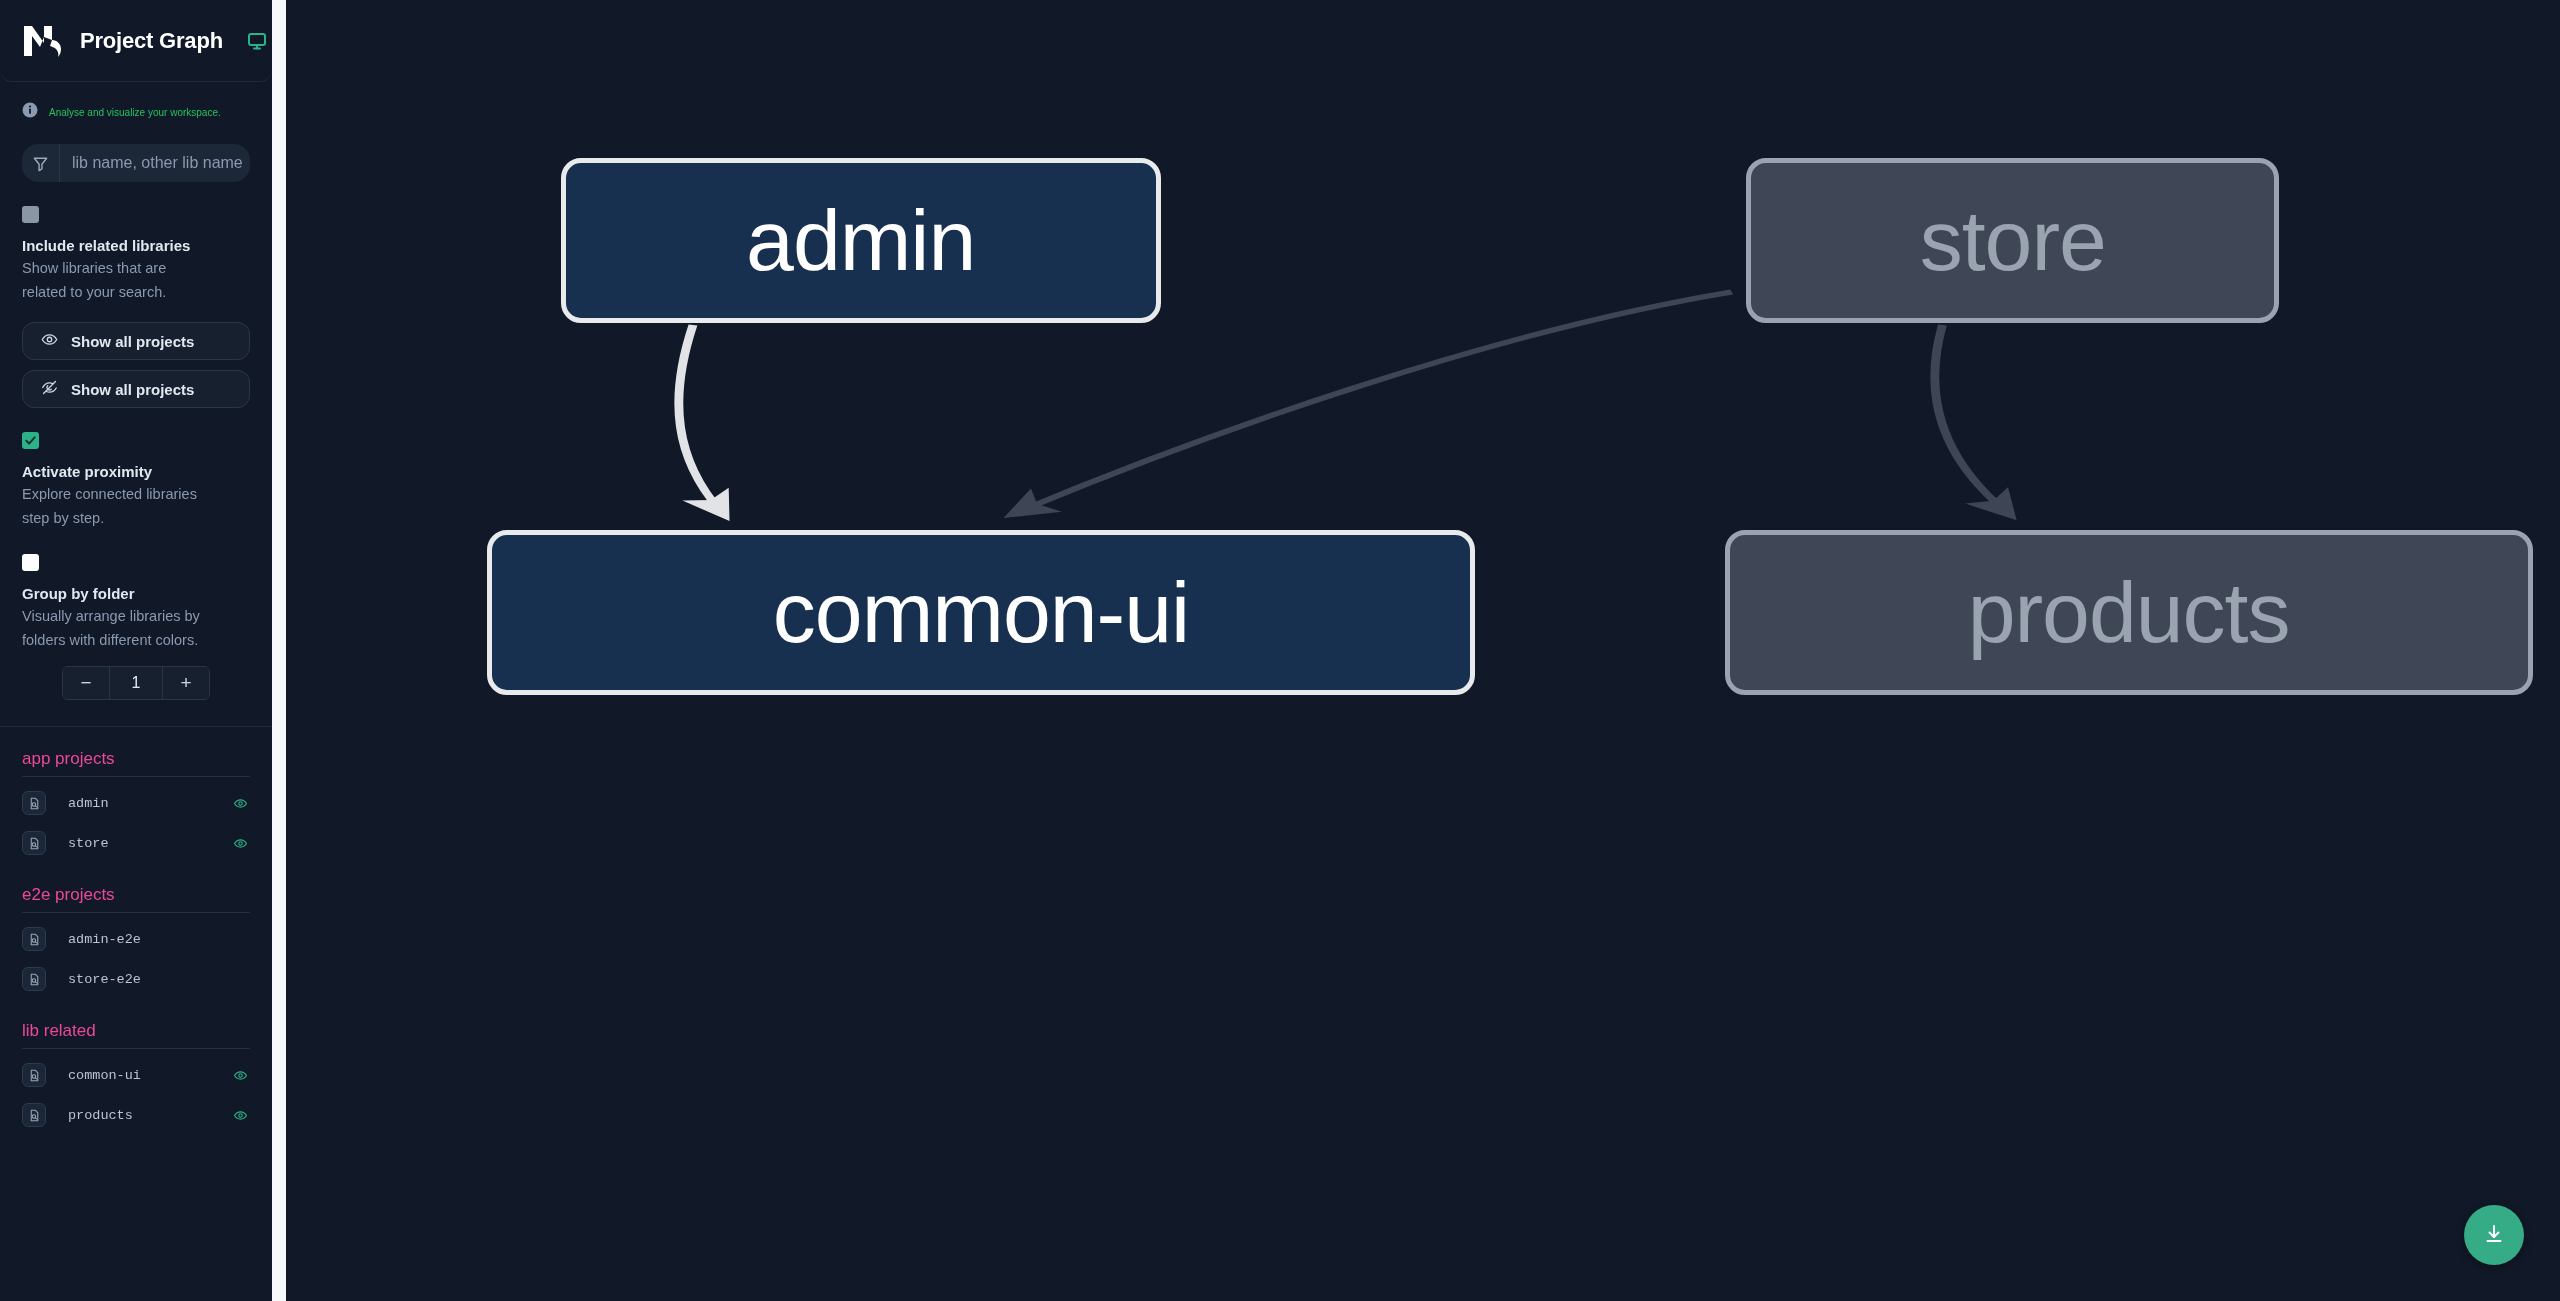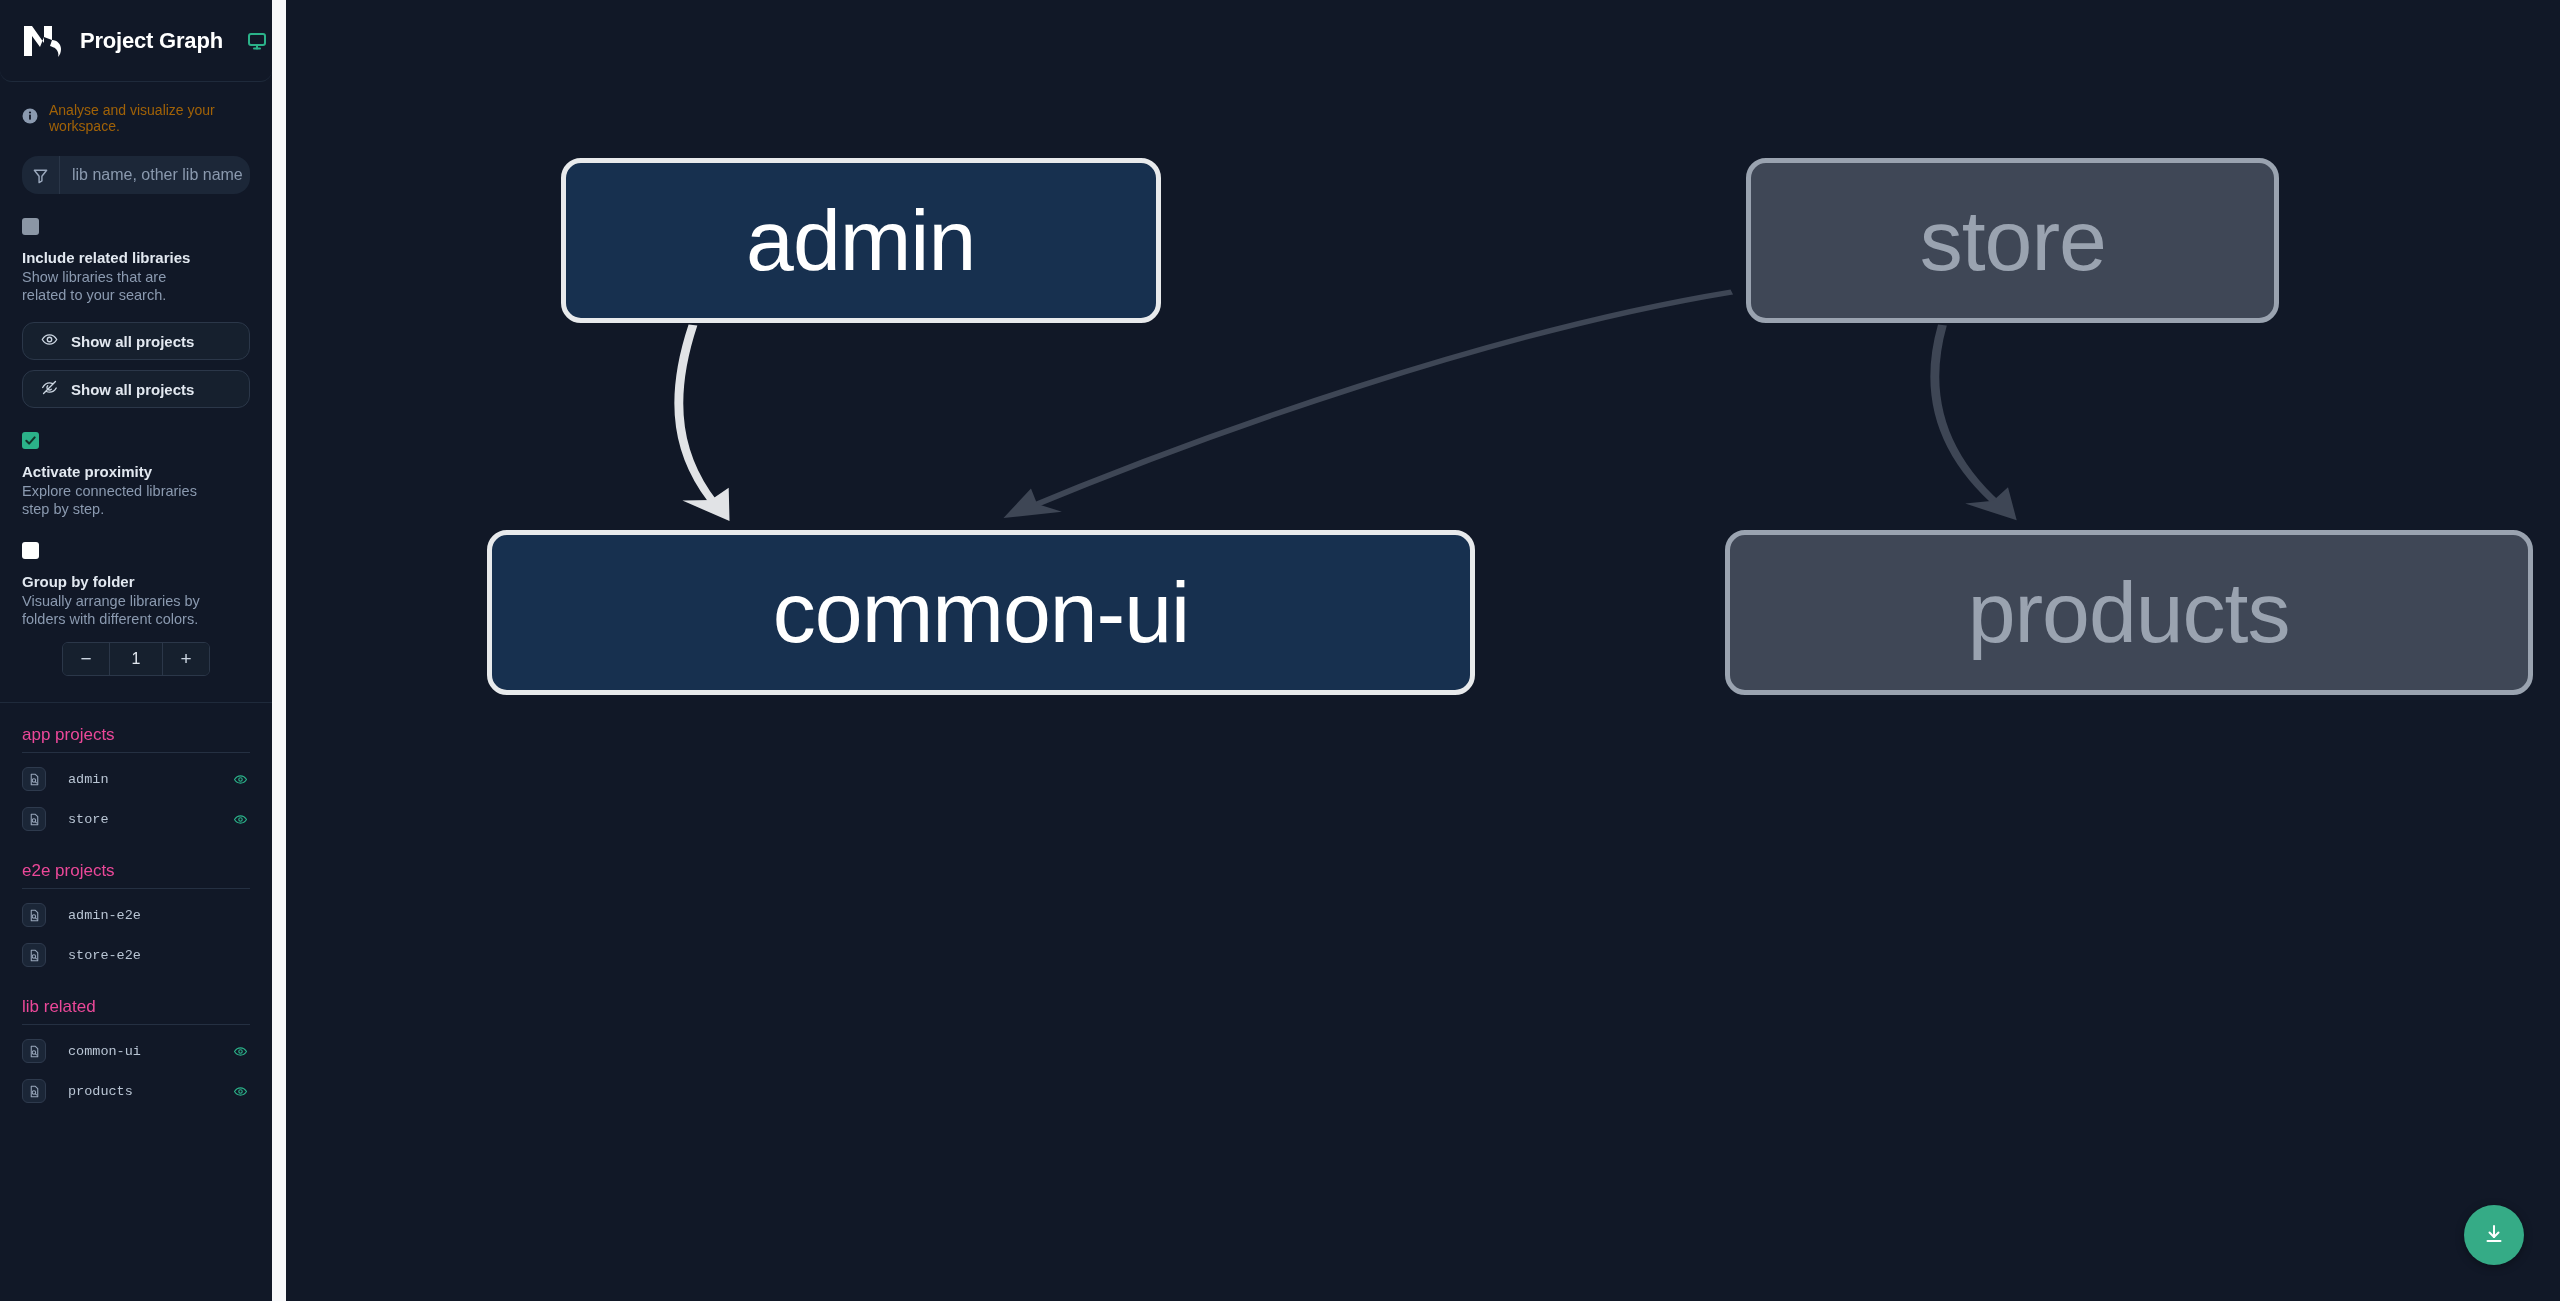--- a/index.html
+++ b/index.html
@@ -33,21 +33,21 @@
   .brand-title {
     color: #ffffff; font-size: 22px; font-weight: bold;
     letter-spacing: -0.2px; white-space: nowrap;
   }
   .monitor-icon { margin-left: 10px; display: flex; align-items: center; }
 
   .tagline {
     display: flex; align-items: center; gap: 11px;
     padding: 20px 22px 0 22px;
   }
-  .tagline-text { color: #a16207; font-size: 14px; }
+  .tagline-text { color: #22c55e; font-size: 10px; }
   .info-dot { flex: 0 0 auto; }
 
   .search-wrap { padding: 22px 22px 0 22px; }
   .search-box {
     height: 38px; background: #1c2738;
     border-radius: 16px; display: flex; align-items: center;
     overflow: hidden;
   }
   .search-icon-cell {
     width: 38px; height: 38px;
@@ -65,21 +65,21 @@
   .opt-row { display: flex; gap: 13px; align-items: flex-start; flex-direction: column; }
   .cb {
     width: 17px; height: 17px; border-radius: 3px; flex: 0 0 17px;
     margin-top: 2px; position: relative;
   }
   .cb.grey { background: #8b96a5; }
   .cb.white { background: #ffffff; }
   .cb.green { background: #2bb289; display: flex; align-items: center; justify-content: center; }
   .opt-texts { display: flex; flex-direction: column; }
   .opt-title { color: #e2e8f0; font-size: 15px; font-weight: bold; line-height: 20px; }
-  .opt-desc { color: #8b9ab0; font-size: 14.5px; line-height: 18px; max-width: 178px; }
+  .opt-desc { color: #8b9ab0; font-size: 14.5px; line-height: 24px; max-width: 178px; }
 
   .btn-wrap { padding: 18px 22px 0 22px; display: flex; flex-direction: column; gap: 10px; }
   .sb-btn {
     height: 38px; width: 100%;
     background: #16202e; border: 1px solid #2b3749;
     border-radius: 12px; color: #e2e8f0;
     font-size: 15px; font-weight: bold;
     display: flex; align-items: center; gap: 13px;
     padding: 0 18px; cursor: pointer;
     font-family: "Liberation Sans", sans-serif;

